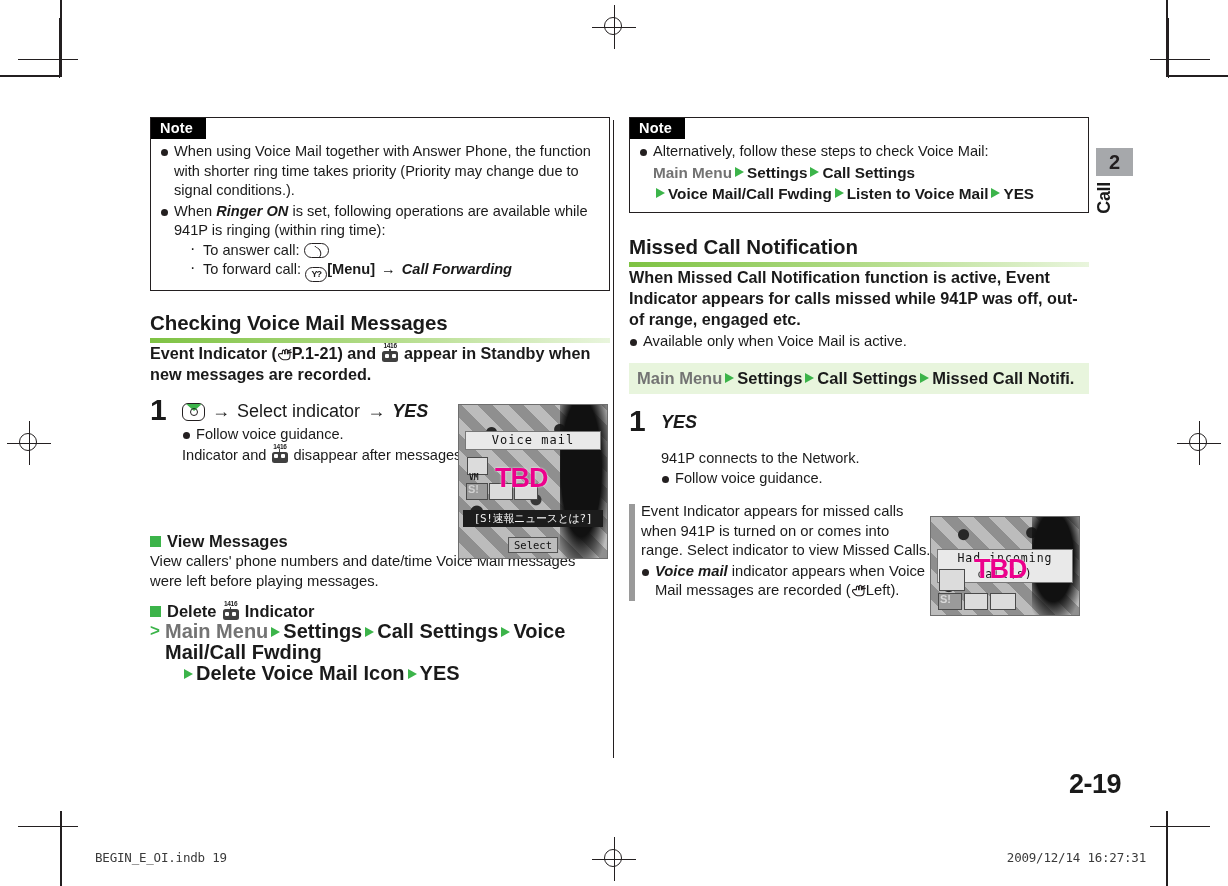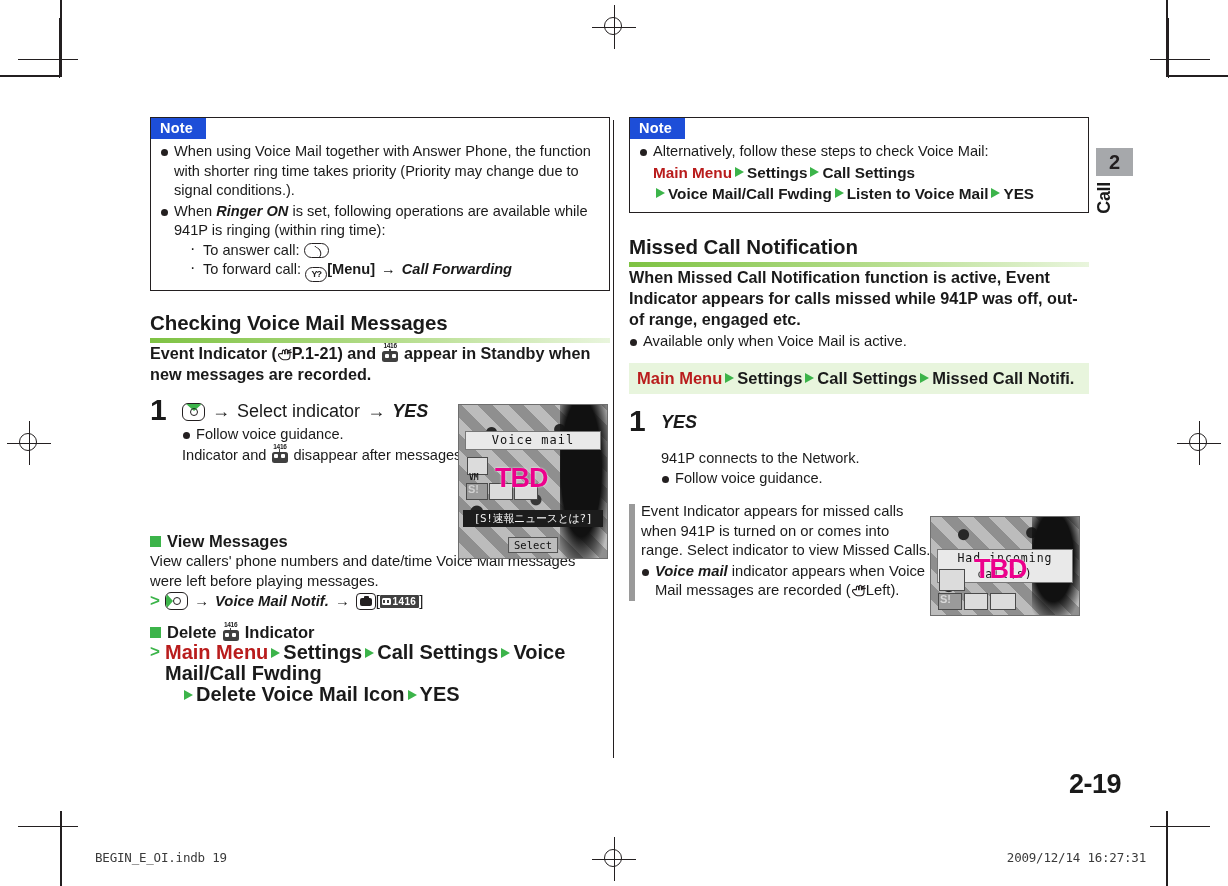--- a/index.html
+++ b/index.html
@@ -54,21 +54,21 @@
 
   
   .notebox {
     border: 1px solid #231f20;
     box-sizing: border-box;
     padding: 0 0 7px 0;
     background: #fff;
   }
   .note-label {
     display: inline-block;
-    background: #1d4ed8;
+    background: #000000;
     color: #ffffff;
     font-weight: bold;
     font-size: 14.5px;
     line-height: 18px;
     padding: 1px 13px 2px 9px;
     letter-spacing: .2px;
   }
   .note-body {
     padding: 3px 9px 0 9px;
     font-size: 14.6px;
@@ -94,21 +94,21 @@
   }
   .sub-li::before {
     content: "\00B7";
     position: absolute;
     left: 2px; top: -2px;
     font-size: 16px;
   }
 
   b, .b { font-weight: bold; }
   .bi { font-weight: bold; font-style: italic; }
-  .gbold { color: #b91c1c; font-weight: bold; }
+  .gbold { color: #737373; font-weight: bold; }
 
   
   .tri {
     display: inline-block;
     width: 0; height: 0;
     border-left: 9px solid #3cb44a;
     border-top: 5.5px solid transparent;
     border-bottom: 5.5px solid transparent;
     margin: 0 3px 0 3px;
     vertical-align: 1px;
@@ -609,27 +609,20 @@
           <span>Indicator and </span><span class="vm-ind"><span class="num">1416</span><span class="ant"></span><span class="box"></span></span><span> disappear after messages are checked.</span>
         </div>
       </div>
     </div>
 
     <div style="margin-top:67px;">
       <div class="sq-head">
         <span class="sq"></span><span>View Messages</span>
       </div>
       <div class="para" style="margin-top:1px;">View callers' phone numbers and date/time Voice Mail messages were left before playing messages.</div>
-      <div class="gt-line">
-        <span class="key-center side-green"><span class="gleft"></span><span class="dot"></span></span>
-        <span class="arrow">→</span>
-        <span class="bi">Voice Mail Notif.</span>
-        <span class="arrow">→</span>
-        <span class="key-cam"></span><span>[</span><span class="vm-tag"><span class="mini"></span><span>1416</span></span><span>]</span>
-      </div>
     </div>
 
     <div style="margin-top:11px;">
       <div class="sq-head" style="margin-top:0;">
         <span class="sq"></span><span>Delete</span>
         <span class="vm-ind"><span class="num">1416</span><span class="ant"></span><span class="box"></span></span>
         <span>Indicator</span>
       </div>
       <div class="gt-line b" style="font-size:20px;">
         <span class="gbold">Main Menu</span><span class="tri"></span><span>Settings</span><span class="tri"></span><span>Call Settings</span><span class="tri"></span><span>Voice Mail/Call Fwding</span>

